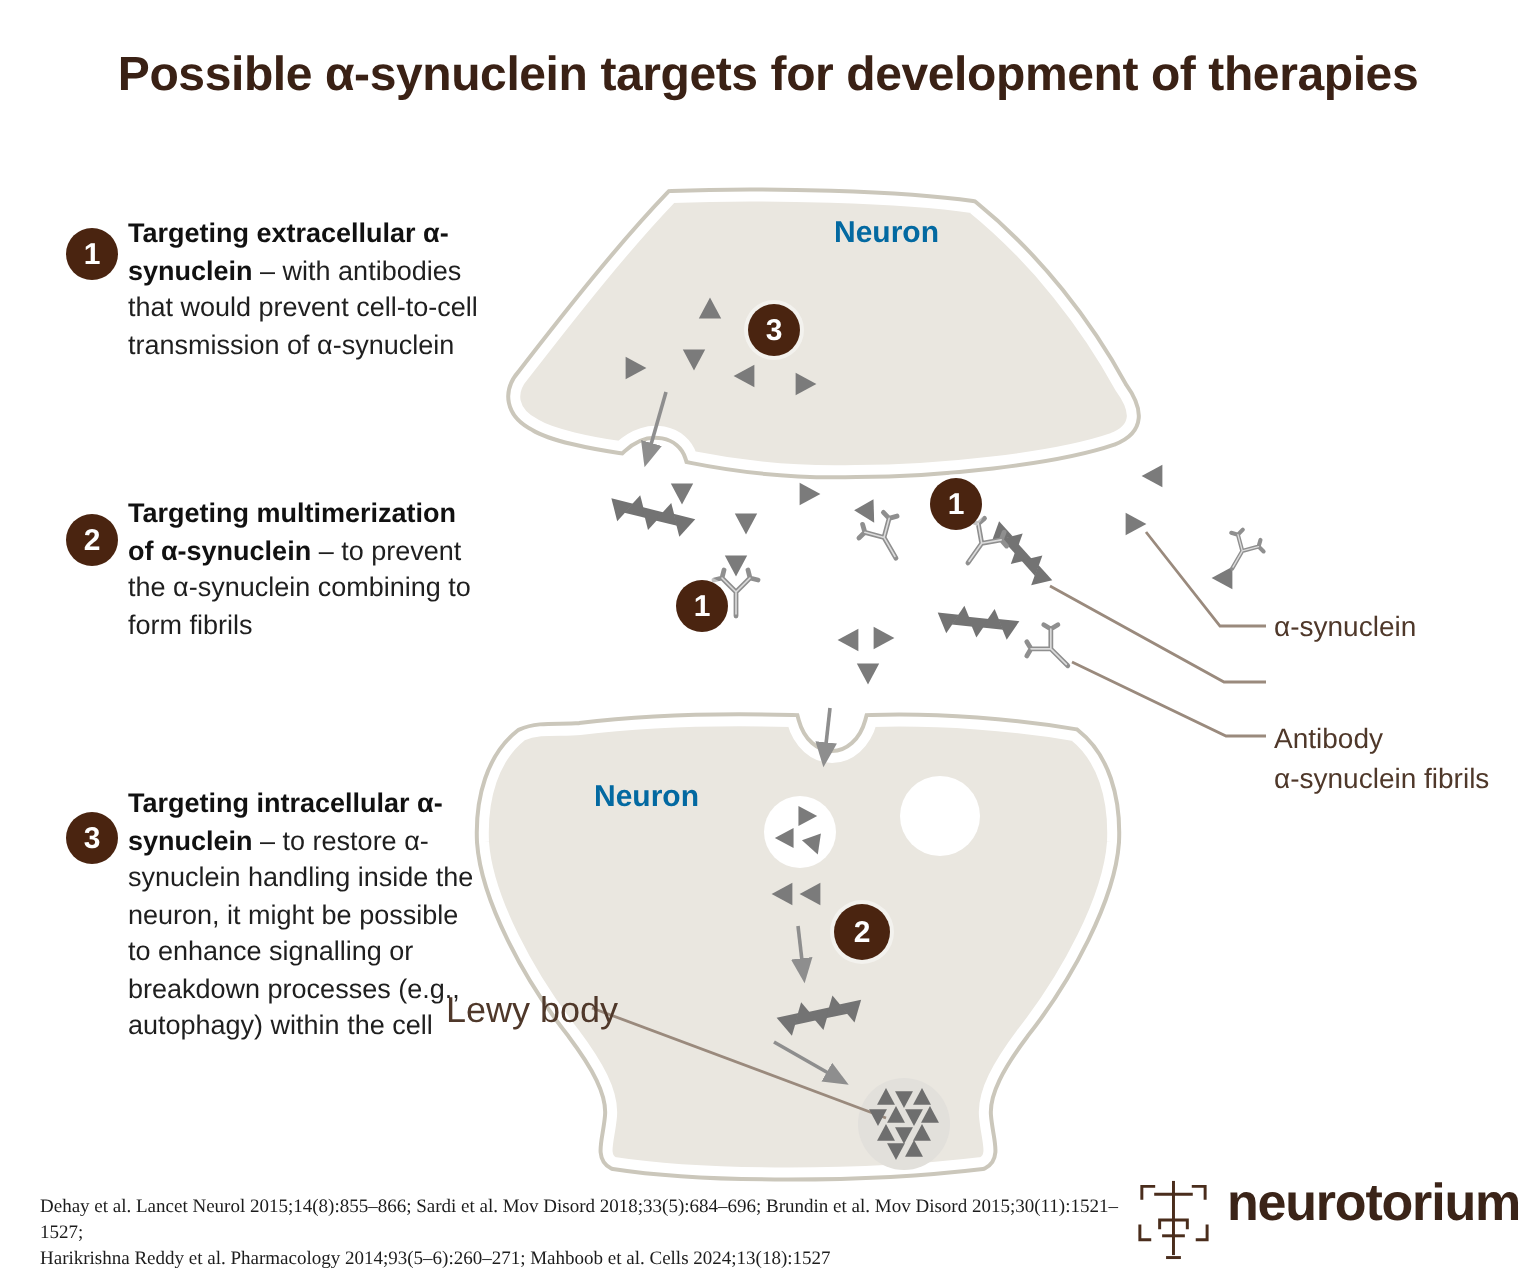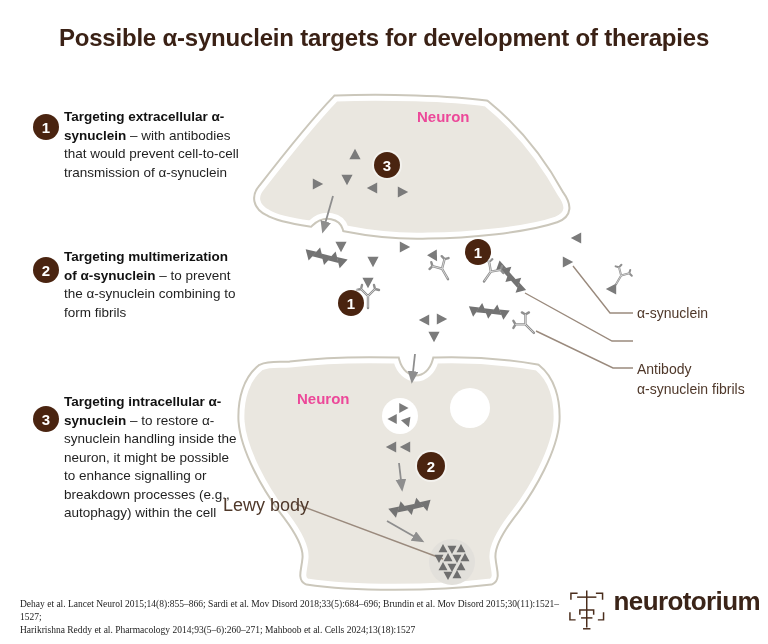--- a/index.html
+++ b/index.html
@@ -1,20 +1,21 @@
 <!DOCTYPE html>
 <html><head>
 <meta charset="utf-8">
 <style>
   * { margin:0; padding:0; box-sizing:border-box; }
   html,body { background:#ffffff; }
   .page {
     position:relative; width:768px; height:644px;
     background:#ffffff; overflow:hidden;
     font-family:"Liberation Sans", sans-serif;
+    border-radius:13px;
   }
   .title {
     position:absolute; top:22px; left:0; width:768px;
     text-align:center; font-weight:bold; font-size:24px; line-height:31px;
     color:#3a2115; letter-spacing:-0.2px;
   }
   .diagram-svg { position:absolute; inset:0; z-index:1; }
   .overlay { position:absolute; inset:0; z-index:2; pointer-events:none; }
   .legend-item { position:absolute; left:33px; width:215px; }
   .badge {
@@ -22,21 +23,21 @@
     background:#4a2410; color:#ffffff; font-weight:bold; font-size:15px;
     display:flex; align-items:center; justify-content:center;
     box-shadow:0 0 0 2px rgba(255,255,255,0.45);
   }
   .legend-text {
     position:absolute; left:31px; top:0; width:180px;
     font-size:13.5px; line-height:18.5px; color:#1f1f1f;
   }
   .legend-text b { color:#111111; }
   .diag-badge { z-index:3; }
-  .neuron-label { position:absolute; font-weight:bold; font-size:15px; color:#ec4899; }
+  .neuron-label { position:absolute; font-weight:bold; font-size:15px; color:#0369a1; }
   .side-label { position:absolute; font-size:14px; color:#4f382a; white-space:nowrap;text-align:right; }
   .footer {
     position:absolute; left:20px; top:598px; width:548px;
     font-family:Liberation Serif, serif; font-size:9.5px; line-height:13px; color:#1c1c1c;
   }
   .logo { position:absolute; left:564px; top:586px; width:196px; height:50px;
     display:flex; }
   .logo-text { font-size:26px; font-weight:bold; color:#3b2418; letter-spacing:-0.6px; margin-left:4px; }
 </style>
 </head>

